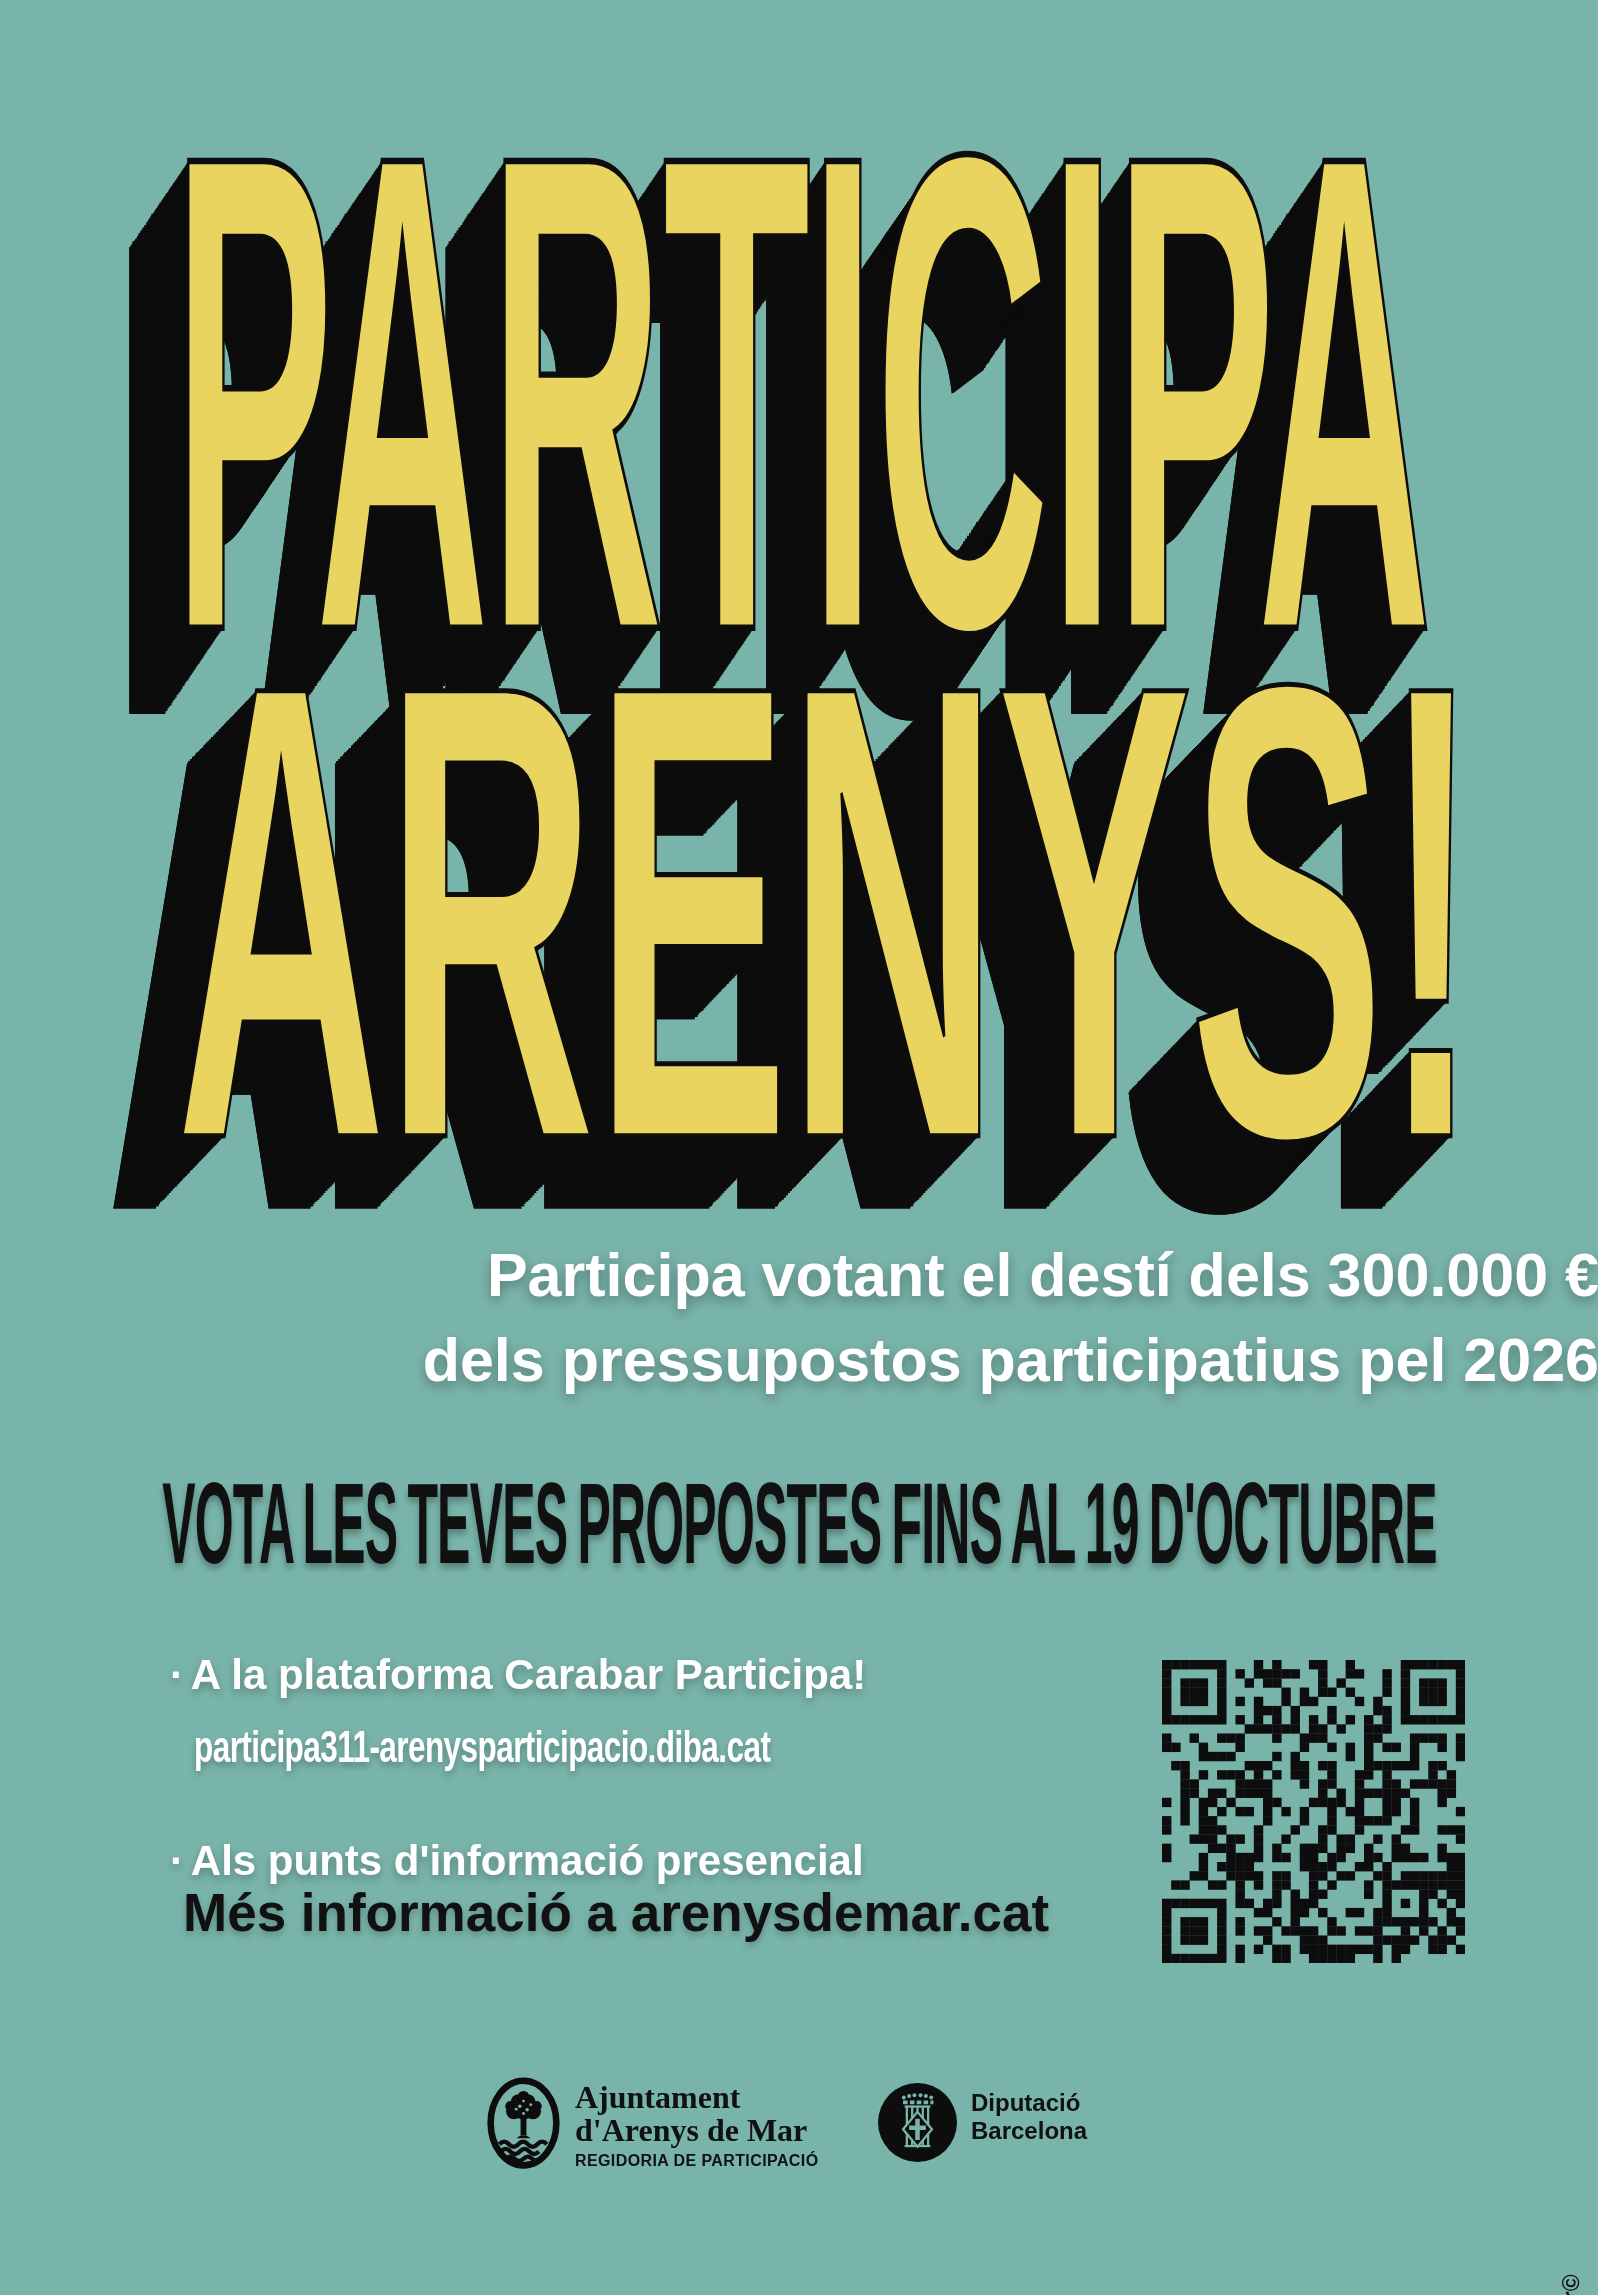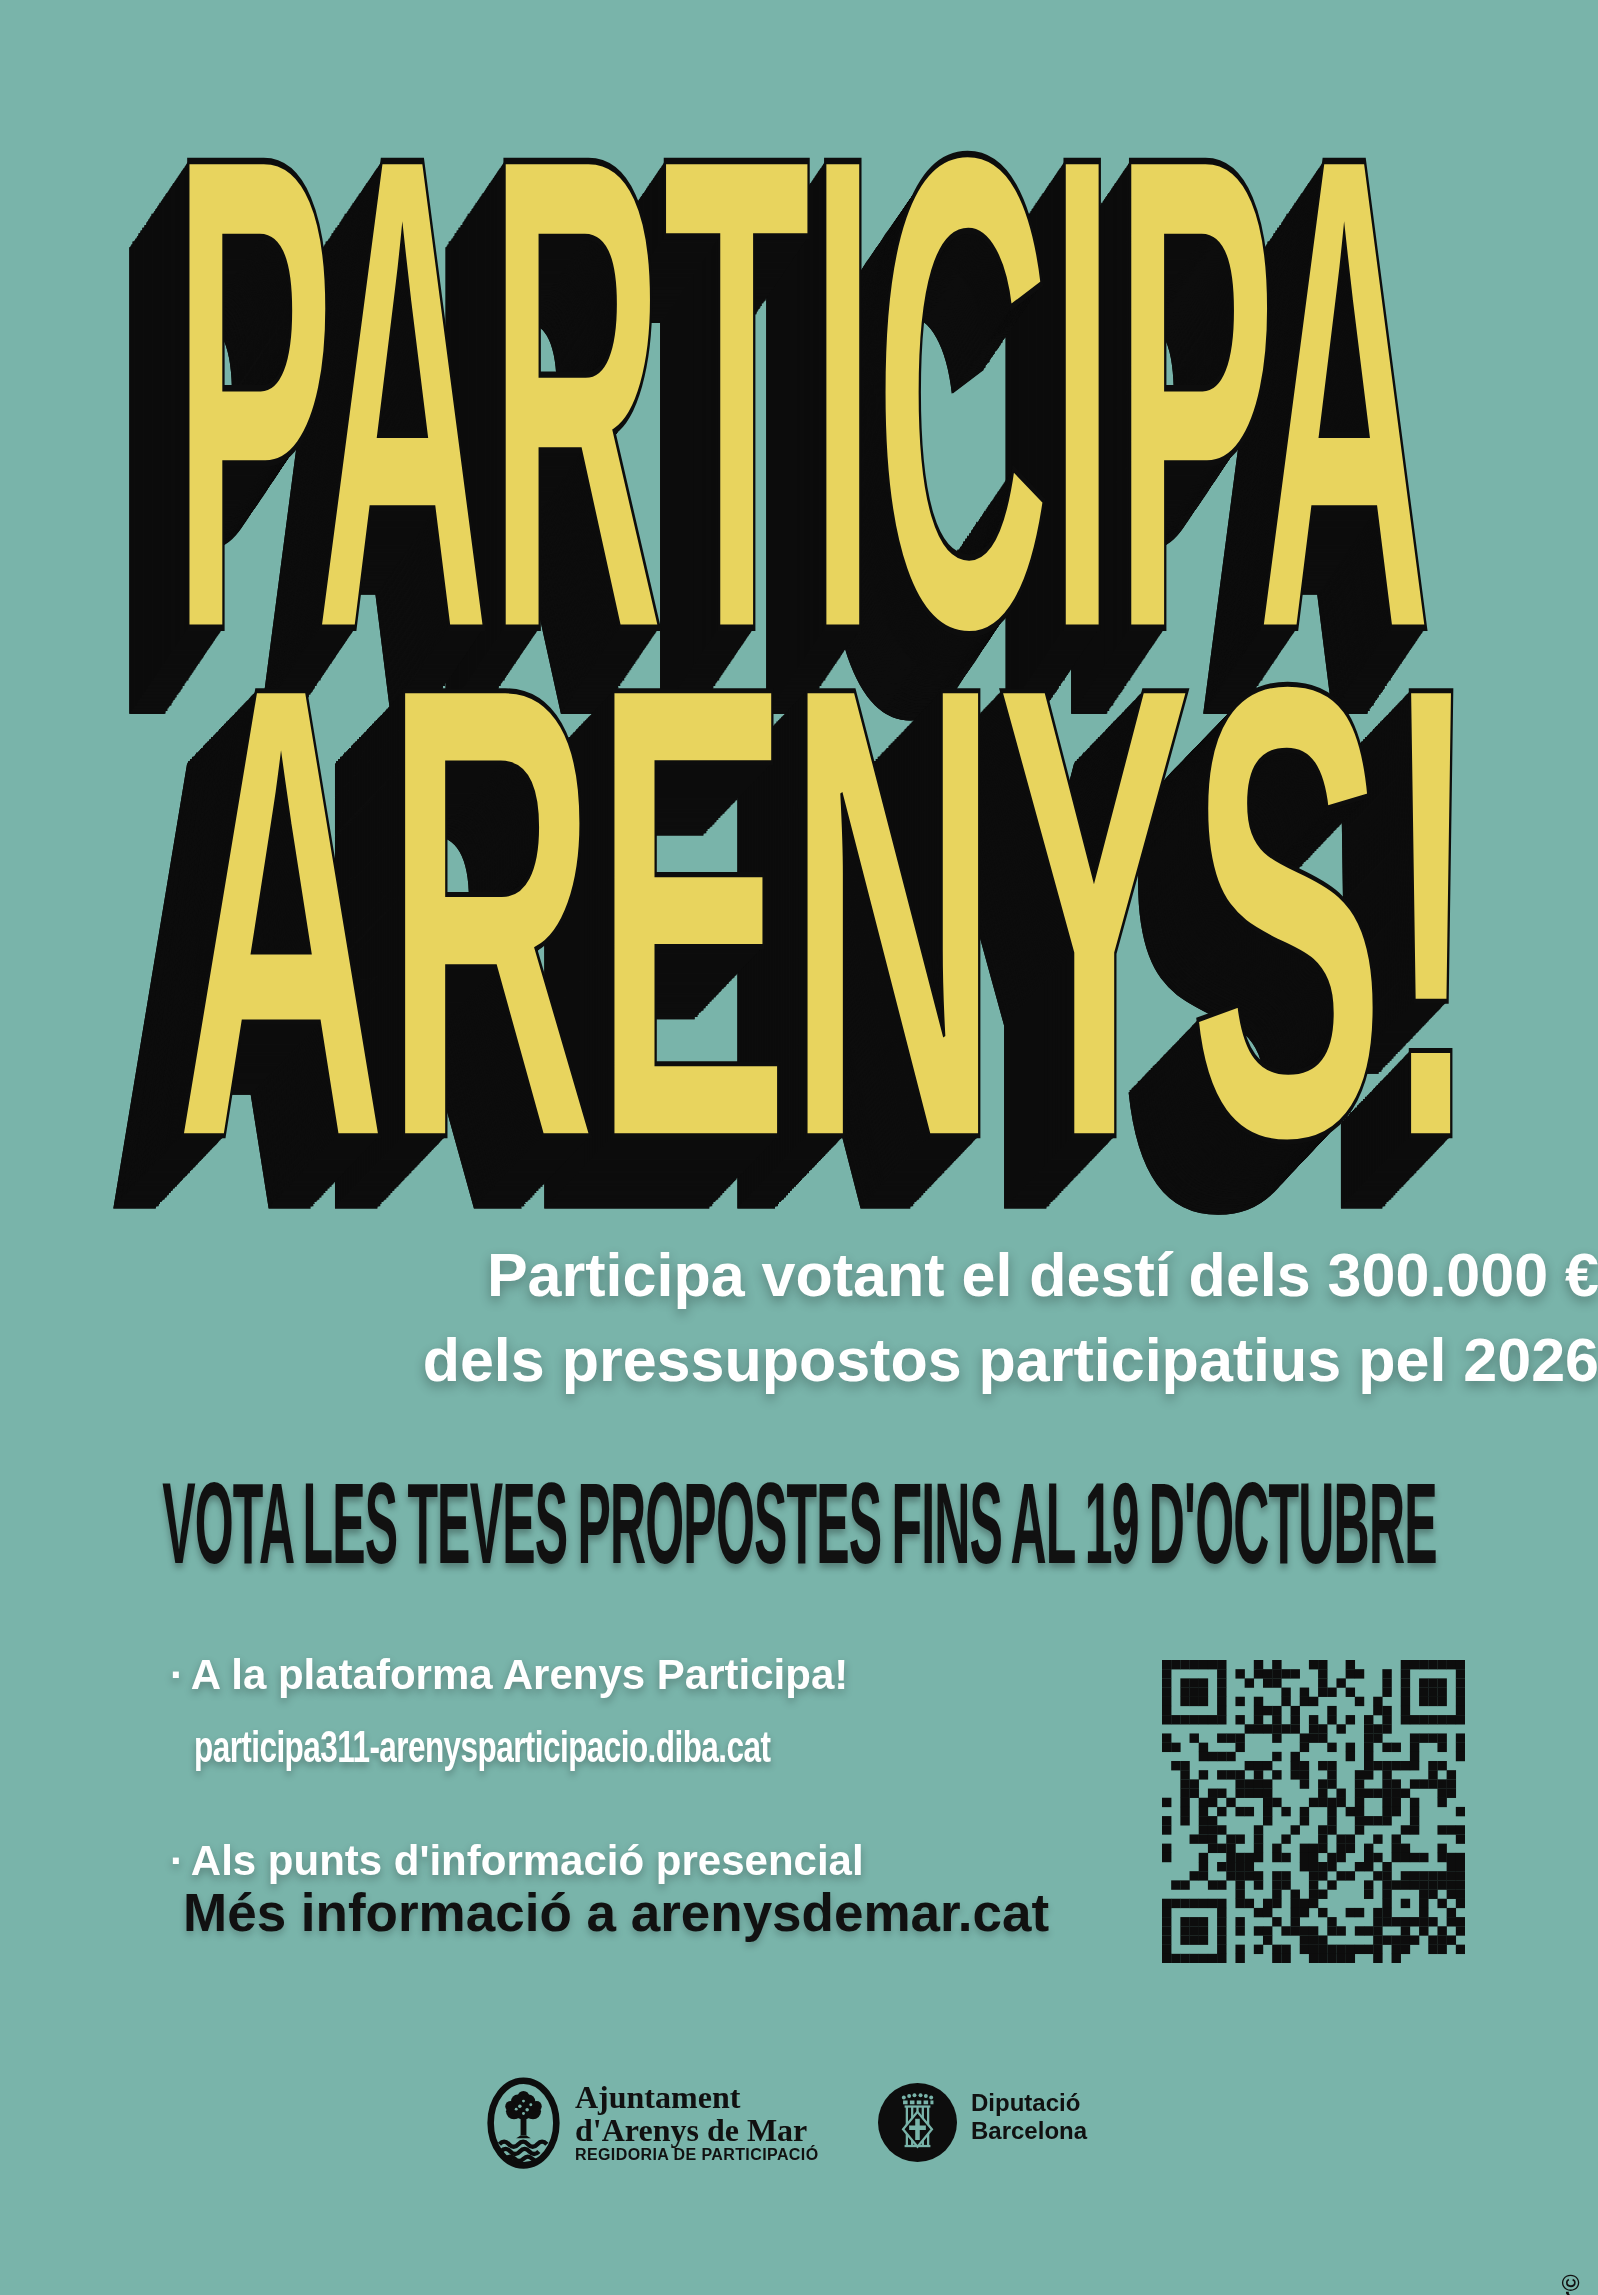--- a/index.html
+++ b/index.html
@@ -82,21 +82,21 @@
   }
   .qr svg{display:block;width:100%;height:100%;}
   
   .seal{position:absolute;left:487px;top:2077px;width:73px;height:92px;}
   .ajuntament-text{position:absolute;left:575px;top:2081px;color:var(--text_dark);}
   .ajuntament-text .serif-line{
     font-family:"Liberation Serif", serif;
     font-weight:bold;font-size:32px;line-height:1.02;
   }
   .ajuntament-text .dept-line{
-    margin-top:0;
+    margin-top:6px;
     font-weight:bold;font-size:16px;letter-spacing:0.4px;
   }
   .emblem{position:absolute;left:878px;top:2083px;width:79px;height:79px;}
   .diputacio-text{
     position:absolute;left:971px;top:2089px;
     color:var(--text_dark);
     font-weight:bold;font-size:24px;line-height:1.15;
   }
   
   .credit{
@@ -118,21 +118,21 @@
   <div class="title" id="title2" style="text-shadow: rgb(13, 13, 13) -0.6px 0.3px 0px, rgb(13, 13, 13) -1.2px 0.6px 0px, rgb(13, 13, 13) -1.9px 0.9px 0px, rgb(13, 13, 13) -2.5px 1.2px 0px, rgb(13, 13, 13) -3.1px 1.5px 0px, rgb(13, 13, 13) -3.7px 1.7px 0px, rgb(13, 13, 13) -4.3px 2px 0px, rgb(13, 13, 13) -5px 2.3px 0px, rgb(13, 13, 13) -5.6px 2.6px 0px, rgb(13, 13, 13) -6.2px 2.9px 0px, rgb(13, 13, 13) -6.8px 3.3px 0px, rgb(13, 13, 13) -7.4px 3.6px 0px, rgb(13, 13, 13) -8px 3.9px 0px, rgb(13, 13, 13) -8.7px 4.2px 0px, rgb(13, 13, 13) -9.3px 4.5px 0px, rgb(13, 13, 13) -10px 4.7px 0px, rgb(13, 13, 13) -10.5px 5px 0px, rgb(13, 13, 13) -11.2px 5.3px 0px, rgb(13, 13, 13) -11.8px 5.6px 0px, rgb(13, 13, 13) -12.4px 5.9px 0px, rgb(13, 13, 13) -13px 6.2px 0px, rgb(13, 13, 13) -13.6px 6.5px 0px, rgb(13, 13, 13) -14.3px 6.8px 0px, rgb(13, 13, 13) -15px 7.1px 0px, rgb(13, 13, 13) -15.5px 7.4px 0px, rgb(13, 13, 13) -16px 7.6px 0px, rgb(13, 13, 13) -16.7px 8px 0px, rgb(13, 13, 13) -17.4px 8.2px 0px, rgb(13, 13, 13) -18px 8.5px 0px, rgb(13, 13, 13) -18.6px 8.8px 0px, rgb(13, 13, 13) -19px 9.2px 0px, rgb(13, 13, 13) -20px 9.5px 0px, rgb(13, 13, 13) -20.5px 9.8px 0px, rgb(13, 13, 13) -21px 10px 0px, rgb(13, 13, 13) -22px 10.4px 0px, rgb(13, 13, 13) -22px 10.6px 0px, rgb(13, 13, 13) -23px 11px 0px, rgb(13, 13, 13) -23.6px 11.2px 0px, rgb(13, 13, 13) -24px 11.5px 0px, rgb(13, 13, 13) -25px 11.8px 0px, rgb(13, 13, 13) -25.4px 12px 0px, rgb(13, 13, 13) -26px 12.4px 0px, rgb(13, 13, 13) -27px 12.7px 0px, rgb(13, 13, 13) -27px 13px 0px, rgb(13, 13, 13) -28px 13.3px 0px, rgb(13, 13, 13) -28.5px 13.5px 0px, rgb(13, 13, 13) -29px 14px 0px, rgb(13, 13, 13) -30px 14px 0px, rgb(13, 13, 13) -30px 14.4px 0px, rgb(13, 13, 13) -31px 14.7px 0px, rgb(13, 13, 13) -32px 15px 0px, rgb(13, 13, 13) -32px 15.4px 0px, rgb(13, 13, 13) -33px 15.7px 0px, rgb(13, 13, 13) -34px 16px 0px, rgb(13, 13, 13) -34px 16px 0px, rgb(13, 13, 13) -35px 16.5px 0px, rgb(13, 13, 13) -35px 17px 0px, rgb(13, 13, 13) -36px 17px 0px, rgb(13, 13, 13) -37px 17.4px 0px, rgb(13, 13, 13) -37px 17.7px 0px, rgb(13, 13, 13) -38px 18px 0px, rgb(13, 13, 13) -38px 18.3px 0px, rgb(13, 13, 13) -39px 18.6px 0px, rgb(13, 13, 13) -40px 19px 0px, rgb(13, 13, 13) -40px 19px 0px, rgb(13, 13, 13) -41px 19.4px 0px, rgb(13, 13, 13) -42px 20px 0px, rgb(13, 13, 13) -42px 20px 0px, rgb(13, 13, 13) -43px 20.3px 0px, rgb(13, 13, 13) -43px 20.6px 0px, rgb(13, 13, 13) -44px 21px 0px, rgb(13, 13, 13) -45px 21px 0px, rgb(13, 13, 13) -45px 21.6px 0px, rgb(13, 13, 13) -46px 22px 0px, rgb(13, 13, 13) -47px 22px 0px, rgb(13, 13, 13) -47px 22.4px 0px, rgb(13, 13, 13) -48px 23px 0px, rgb(13, 13, 13) -48px 23px 0px, rgb(13, 13, 13) -49px 23px 0px, rgb(13, 13, 13) -50px 23.6px 0px, rgb(13, 13, 13) -50px 24px 0px, rgb(13, 13, 13) -51px 24px 0px, rgb(13, 13, 13) -52px 24.5px 0px, rgb(13, 13, 13) -52px 25px 0px, rgb(13, 13, 13) -53px 25px 0px, rgb(13, 13, 13) -53px 25px 0px, rgb(13, 13, 13) -54px 26px 0px, rgb(13, 13, 13) -55px 26px 0px, rgb(13, 13, 13) -55px 26px 0px, rgb(13, 13, 13) -56px 26.5px 0px, rgb(13, 13, 13) -56px 27px 0px, rgb(13, 13, 13) -57px 27px 0px, rgb(13, 13, 13) -58px 27.5px 0px, rgb(13, 13, 13) -58px 28px 0px, rgb(13, 13, 13) -59px 28px 0px, rgb(13, 13, 13) -60px 28px 0px, rgb(13, 13, 13) -60px 29px 0px, rgb(13, 13, 13) -61px 29px 0px, rgb(13, 13, 13) -61px 29px 0px, rgb(13, 13, 13) -62px 29.5px 0px, rgb(13, 13, 13) -63px 30px 0px, rgb(13, 13, 13) -63px 30px 0px, rgb(13, 13, 13) -64px 30px 0px, rgb(13, 13, 13) -65px 31px 0px, rgb(13, 13, 13) -65px 31px 0px, rgb(13, 13, 13) -66px 31px 0px, rgb(13, 13, 13) -66px 32px 0px, rgb(13, 13, 13) -67px 32px 0px, rgb(13, 13, 13) -68px 32px 0px, rgb(13, 13, 13) -68px 32px 0px, rgb(13, 13, 13) -69px 33px 0px, rgb(13, 13, 13) -69px 33px 0px;">ARENYS!</div>
 
   <div class="subtitle">
     <div>Participa votant el destí dels 300.000 €</div>
     <div>dels pressupostos participatius pel 2026</div>
   </div>
 
   <div class="headline">VOTA LES TEVES PROPOSTES FINS AL 19 D'OCTUBRE</div>
 
   <div class="bullet-row" id="bullet1">
-    <span class="dot">·</span><span>A la plataforma Arenys Participa!</span>
+    <span class="dot">·</span><span>A la plataforma Carabar Participa!</span>
   </div>
 
   <div class="bullet-url">participa311-arenysparticipacio.diba.cat</div>
 
   <div class="bullet-row" id="bullet2">
     <span class="dot">·</span><span>Als punts d'informació presencial</span>
   </div>
 
   <div class="more-info">Més informació a arenysdemar.cat</div>
 

